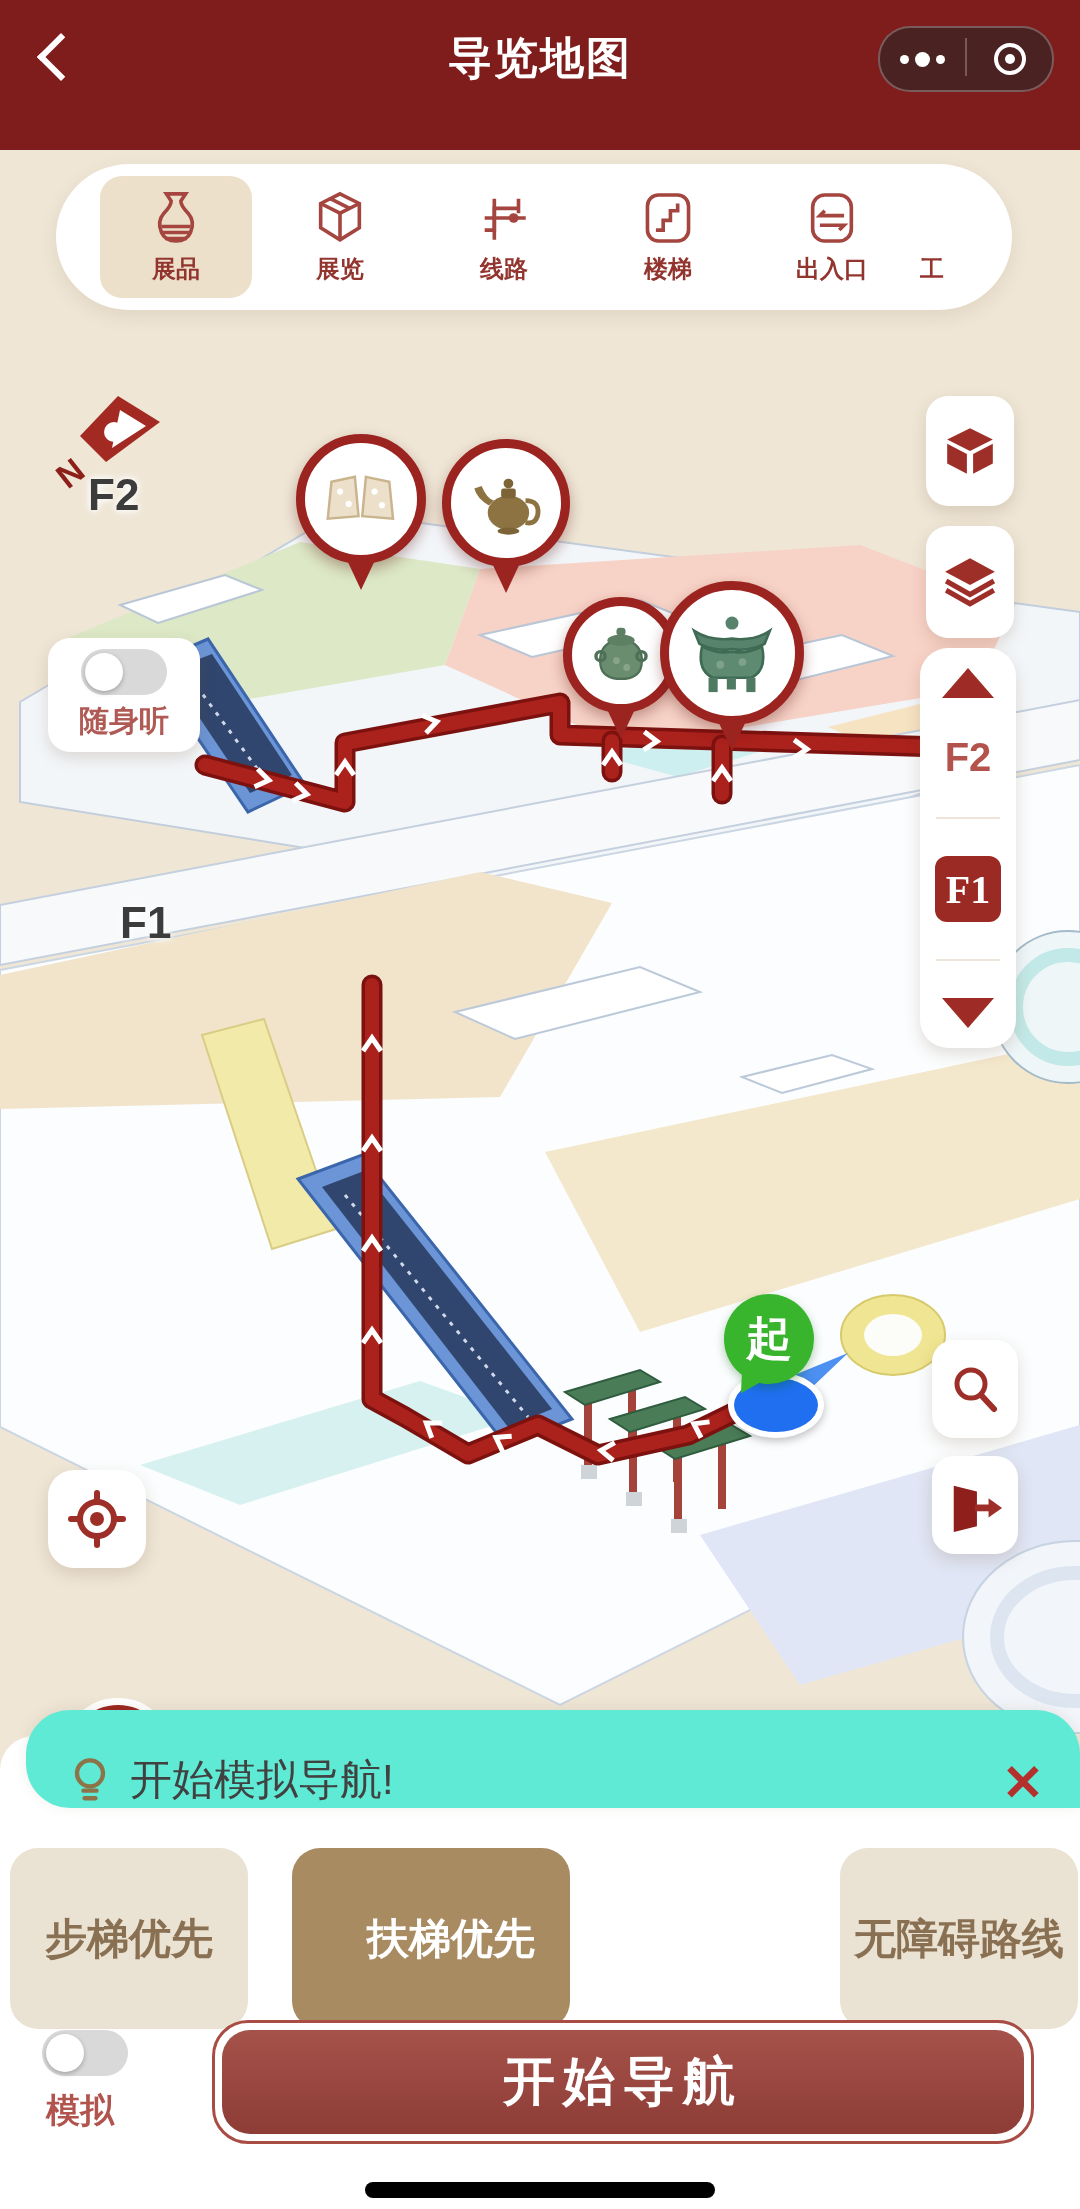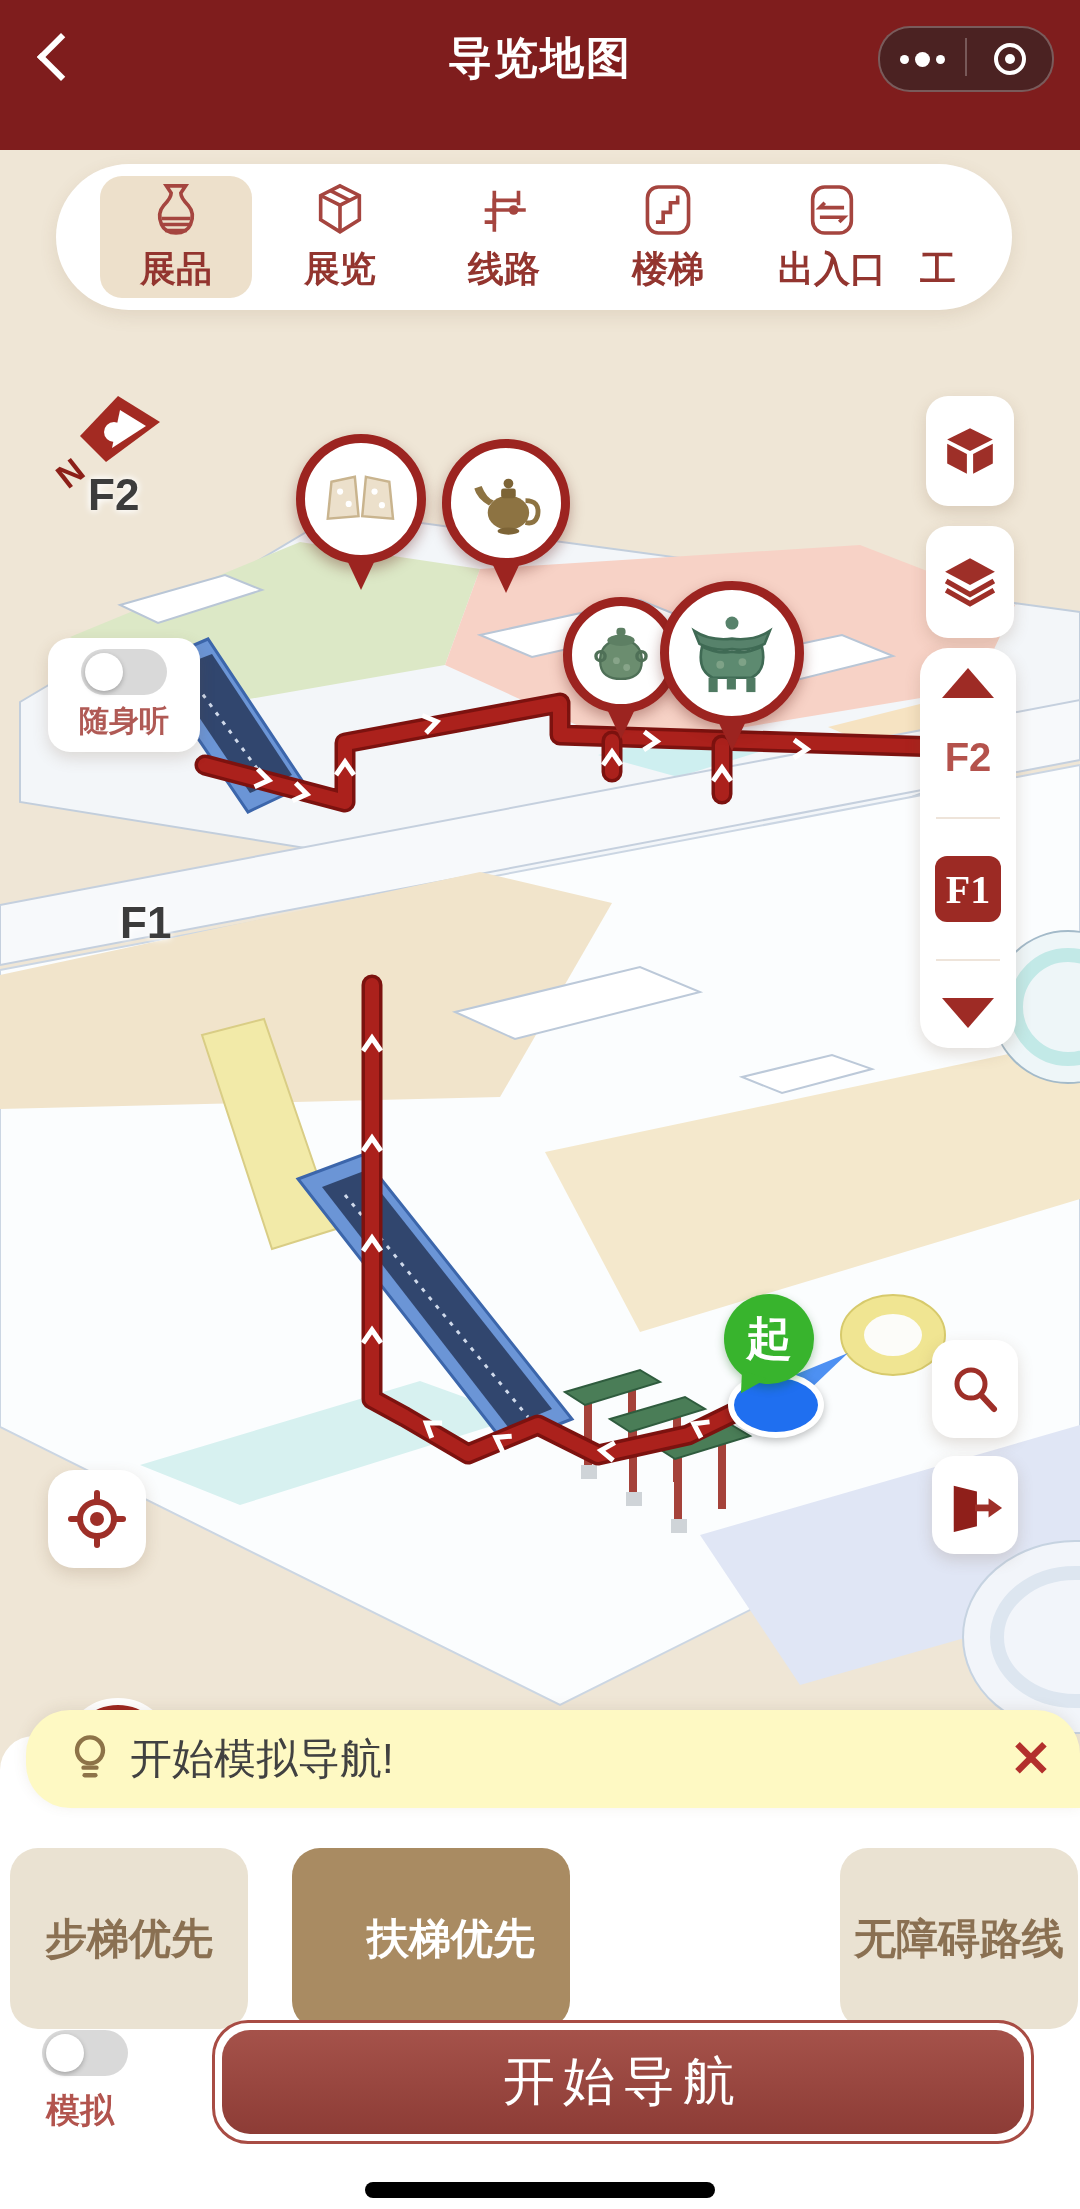--- a/index.html
+++ b/index.html
@@ -21,21 +21,21 @@
   .cap-ring{width:24px;height:24px;border:4px solid #fff;border-radius:50%;position:relative;}
   .cap-ring::after{content:"";position:absolute;left:50%;top:50%;width:10px;height:10px;margin:-5px 0 0 -5px;
     border-radius:50%;background:#fff;}
   
   .tabbar{position:absolute;left:56px;top:164px;width:956px;height:146px;background:#fff;border-radius:74px;
     box-shadow:0 6px 18px rgba(120,90,60,.12);display:flex;align-items:center;padding-left:44px;gap:12px;
     overflow:hidden;z-index:15;box-sizing:border-box;}
   .tab{width:152px;height:122px;border-radius:22px;display:flex;flex-direction:column;align-items:center;
     justify-content:center;gap:6px;cursor:pointer;flex:0 0 auto;}
   .tab.sel{background:#ede0cb;}
-  .tab .tlabel{font-size:36px;font-weight:700;color:#93352f;white-space:nowrap;}
+  .tab .tlabel{font-size:24px;font-weight:700;color:#93352f;white-space:nowrap;}
   .tab svg{display:block;}
   
   .map{position:absolute;left:0;top:116px;width:1080px;height:1680px;z-index:1;}
   .map svg.base{position:absolute;left:0;top:191px;}
   .maplabel{position:absolute;font-size:44px;font-weight:600;color:#3c3c3c;
     text-shadow:0 0 6px #fff,0 0 10px #fff;z-index:3;}
   .compass{position:absolute;left:56px;top:388px;width:110px;height:120px;z-index:3;}
   .compass .n{position:absolute;left:2px;top:66px;color:#8c1f18;font-weight:800;font-size:34px;
     transform:rotate(-38deg);}
   .whitecard{background:#fff;border-radius:22px;box-shadow:0 6px 16px rgba(110,80,50,.18);}
@@ -74,36 +74,36 @@
     align-items:center;justify-content:center;font-family:"Liberation Serif",serif;}
   .fdiv{width:64px;height:2px;background:#eee4da;}
   
   .peek{position:absolute;left:62px;top:1698px;width:98px;height:98px;border-radius:50%;background:#9c261f;
     border:7px solid #fff;z-index:9;}
   .peek::after{content:"";position:absolute;left:34px;top:26px;width:26px;height:20px;background:#fff;
     border-radius:4px 10px 2px 12px;transform:rotate(-18deg);}
   
   .sheet{position:absolute;left:0;top:1736px;width:1080px;height:473px;background:#fff;z-index:10;
     border-radius:34px 34px 0 0;}
-  .tipbar{position:absolute;left:26px;top:-26px;width:1054px;height:98px;background:#fef9c3;
-    border-radius:44px 44px 0 44px;box-shadow:0 -2px 14px rgba(100,75,50,.10);display:flex;align-items:center;
-    padding:0 28px 0 44px;box-sizing:border-box;z-index:11;}
+  .tipbar{position:absolute;left:26px;top:-26px;width:1054px;height:98px;background:#5eead4;
+    border-radius:44px 44px 0 44px;box-shadow:0 -2px 14px rgba(100,75,50,.10);display:flex;align-items:flex-end;
+    padding:0 36px 0 44px;box-sizing:border-box;z-index:11;}
   .tiptext{font-size:42px;color:#414141;margin-left:20px;flex:1;}
   .tipclose{font-size:50px;color:#b3302c;font-weight:700;cursor:pointer;line-height:1;}
   .opts{position:absolute;left:0;top:112px;width:1080px;height:146px;}
   .opt{position:absolute;top:0;width:238px;height:181px;border-radius:28px;background:#eae2d2;color:#8a7052;
     font-size:42px;font-weight:700;display:flex;align-items:center;justify-content:center;cursor:pointer;}
   .opt.sel{background:#a98b62;color:#fff;}
   .simwrap{position:absolute;left:42px;top:294px;width:96px;display:flex;flex-direction:column;
     align-items:flex-start;gap:12px;}
   .simlabel{font-size:34px;color:#b2544e;font-weight:600;margin-left:4px;}
   .cta-frame{position:absolute;left:212px;top:284px;width:822px;height:124px;border:3px solid #a84c44;
     border-radius:36px;background:#fff;padding:7px;box-sizing:border-box;cursor:pointer;}
   .cta{width:100%;height:100%;border-radius:28px;background:linear-gradient(#a5524a,#8d3c36);color:#fff;
-    font-size:52px;font-weight:400;letter-spacing:8px;display:flex;align-items:center;justify-content:center;}
+    font-size:52px;font-weight:700;letter-spacing:8px;display:flex;align-items:center;justify-content:center;}
   .homebar{position:absolute;left:365px;top:2182px;width:350px;height:16px;border-radius:9px;background:#000;z-index:30;}
 </style>
 </head>
 <body>
 
 <div id="screen">
 
   <div class="map">
     <svg class="base" width="1080" height="1473" viewBox="0 0 1080 1473">
       <rect x="0" y="0" width="1080" height="1473" fill="#efe6d6"></rect>

